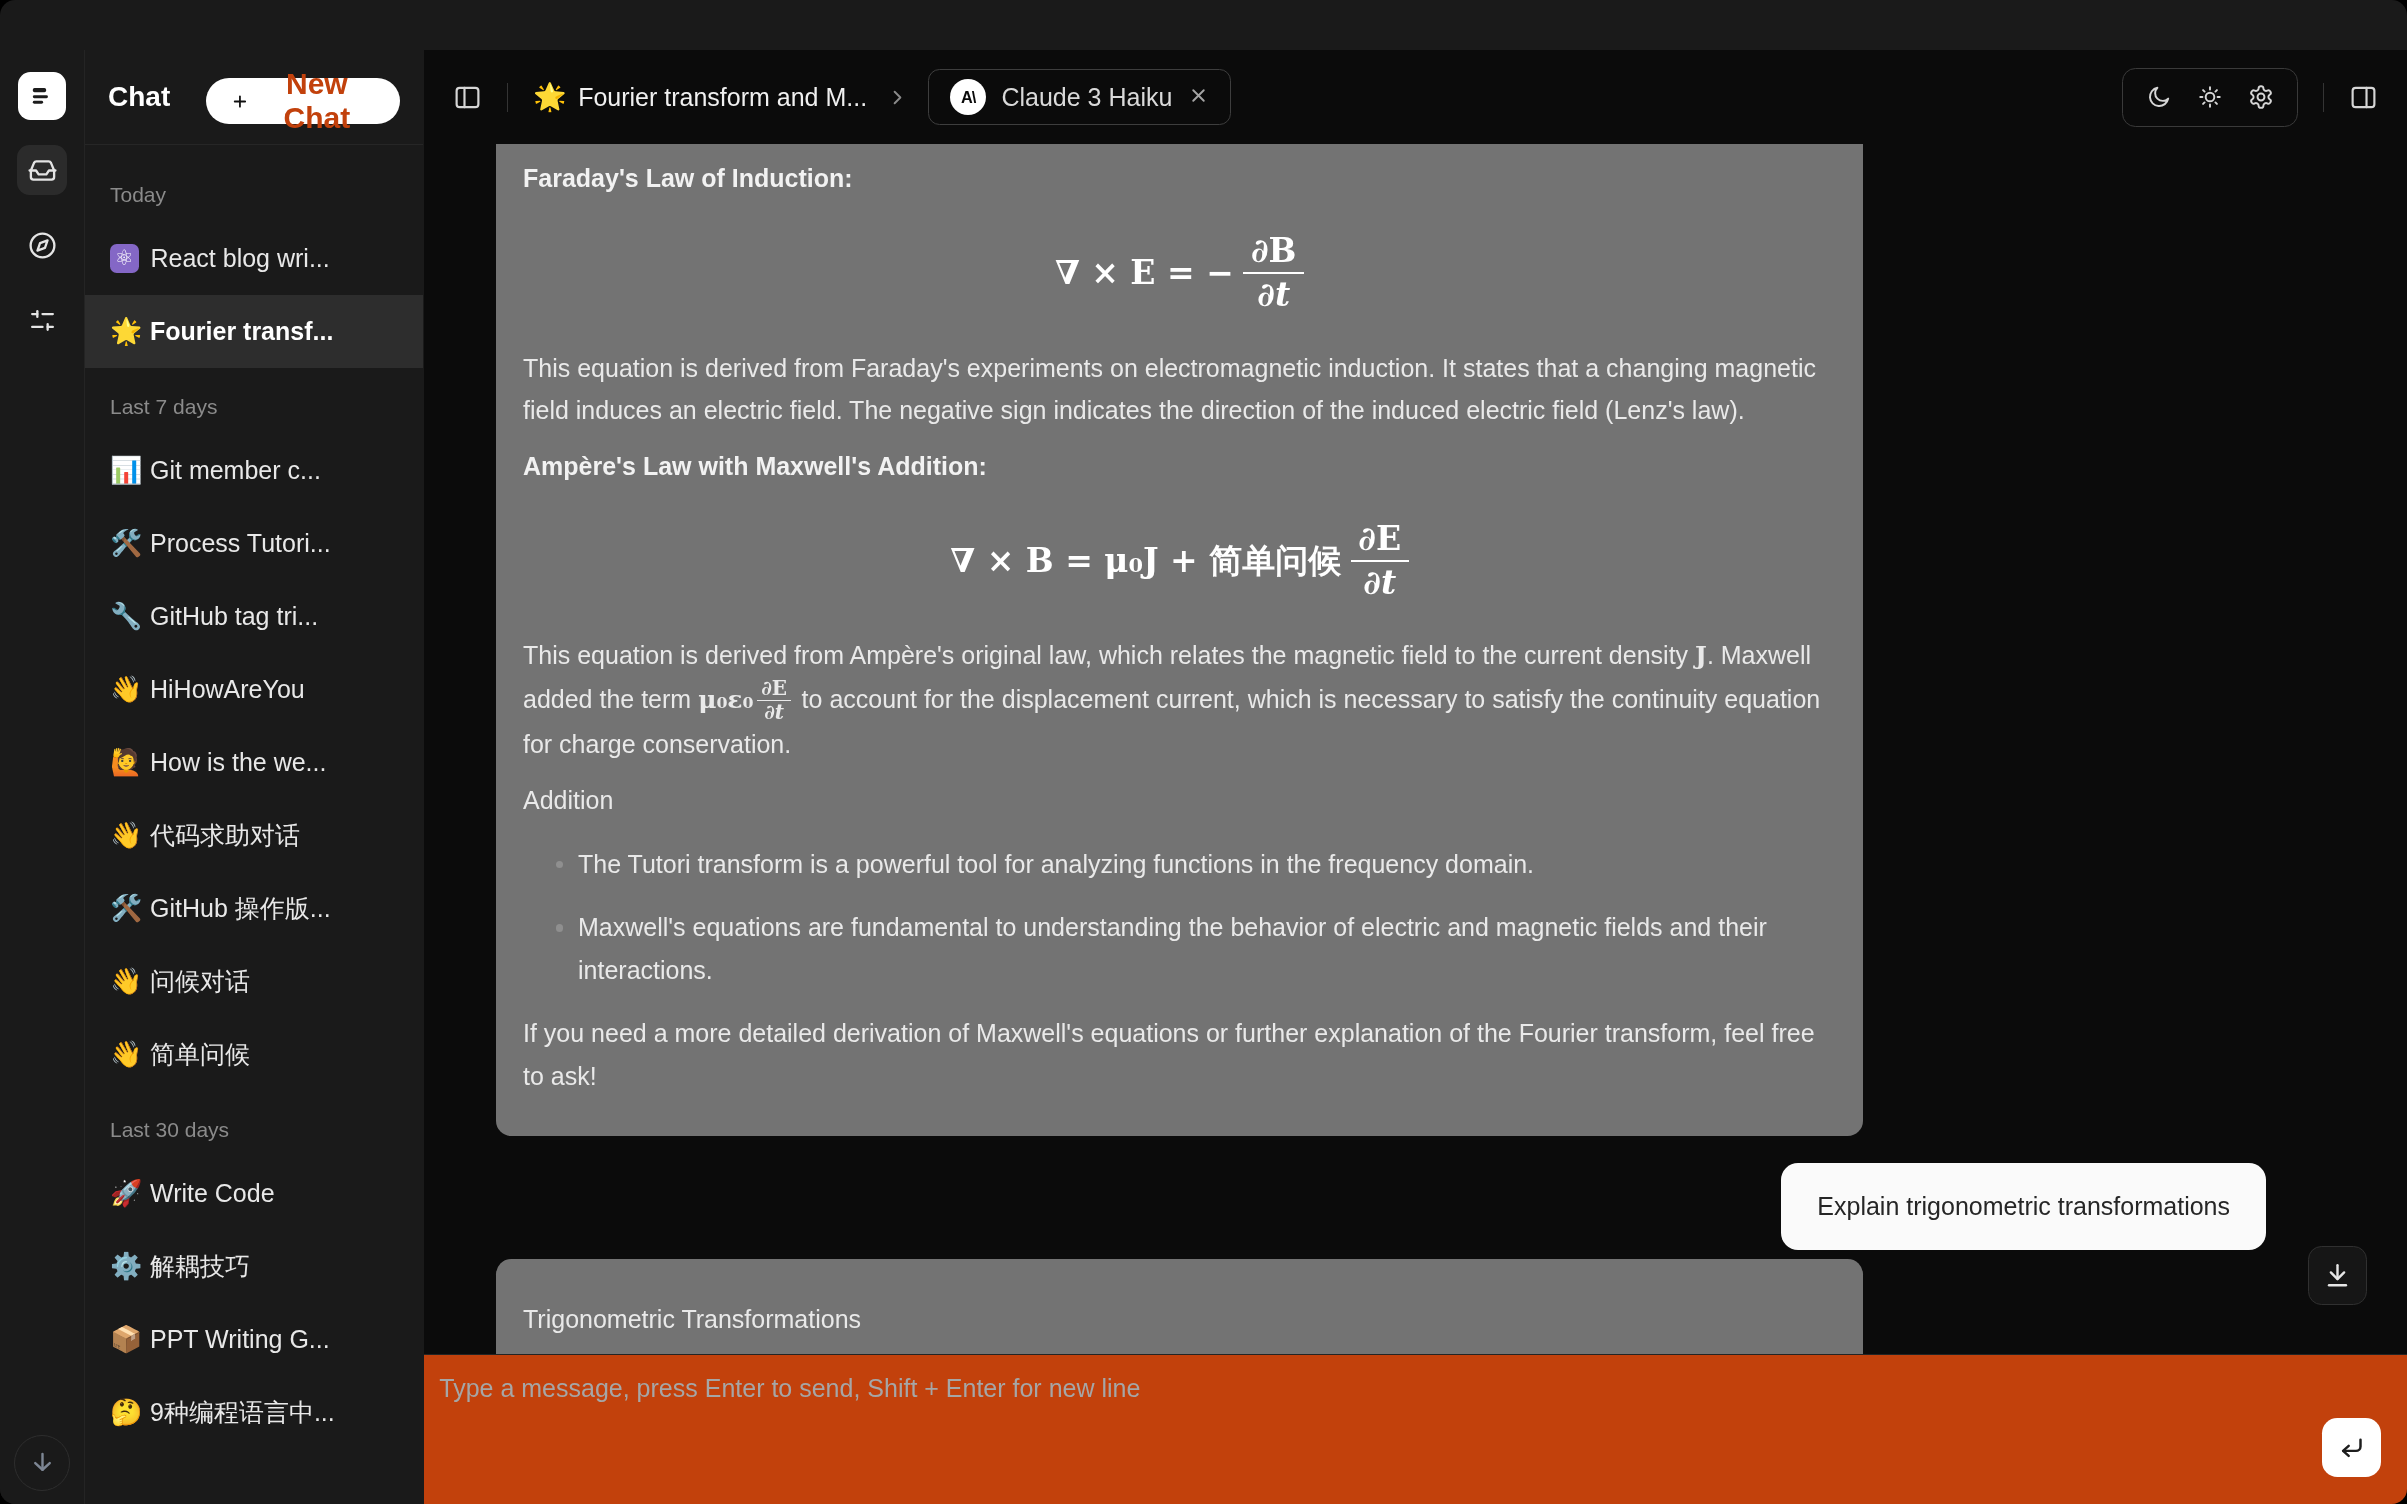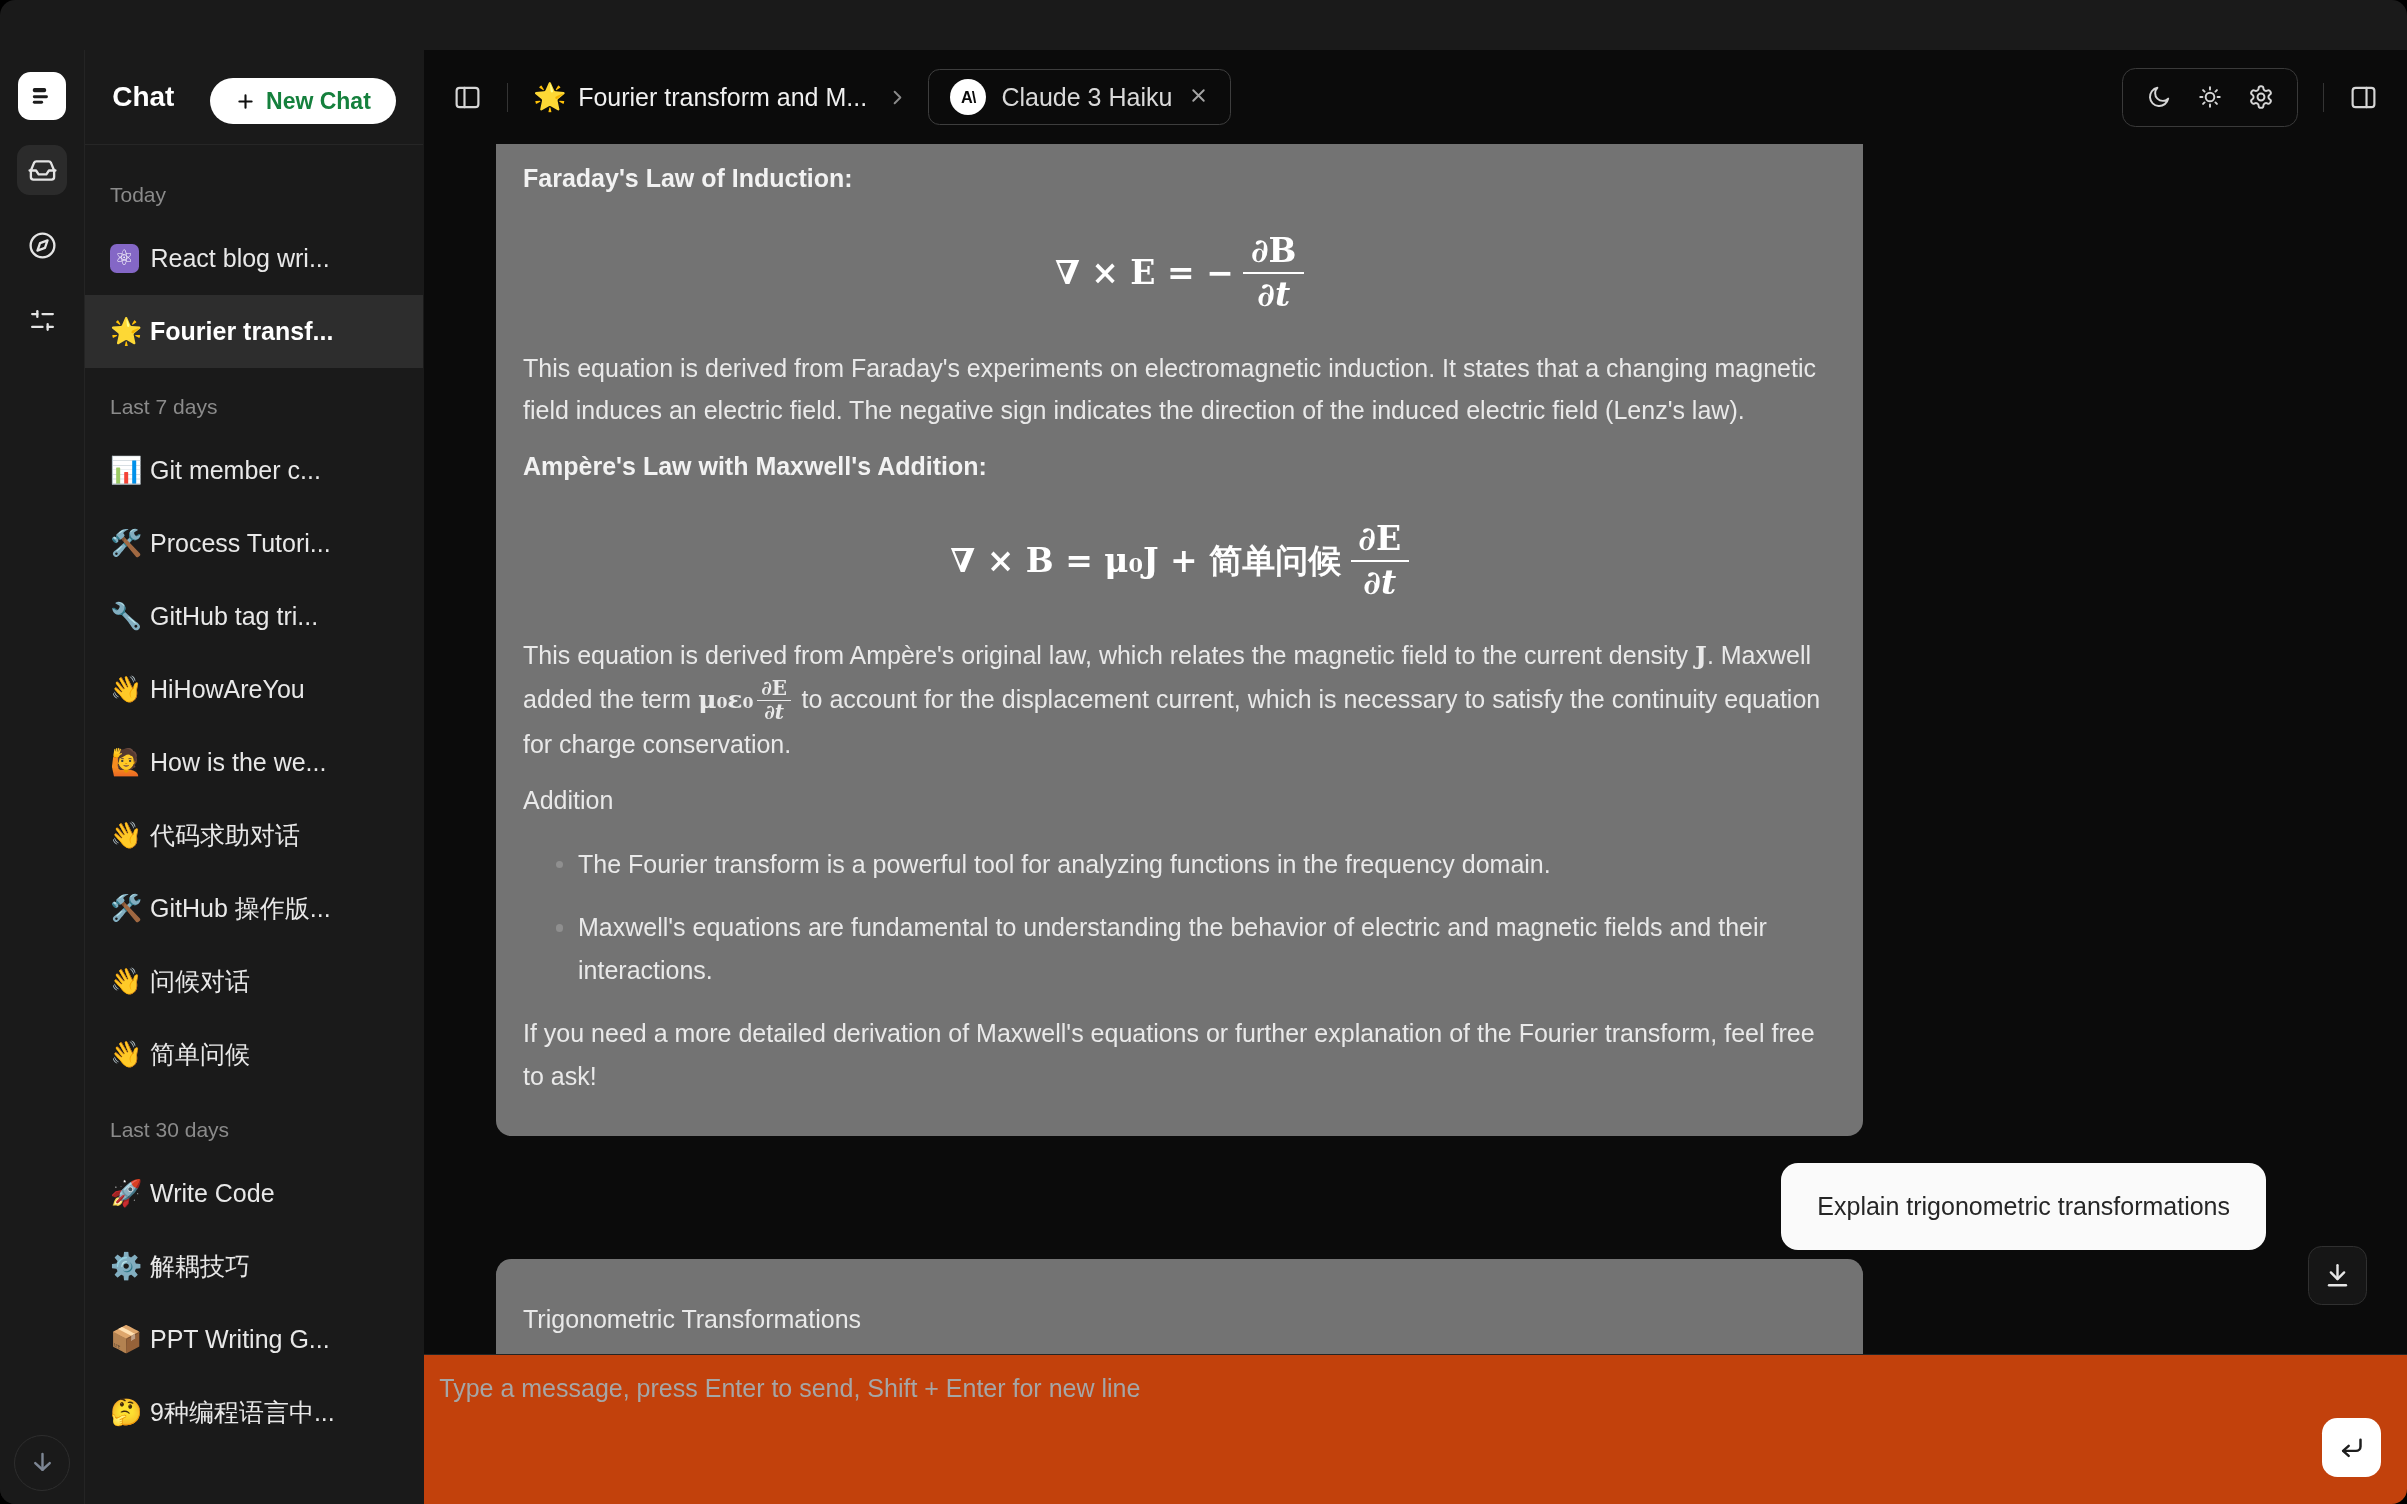--- a/index.html
+++ b/index.html
@@ -20,21 +20,21 @@
   .rail-btn{width:50px;height:50px;border-radius:12.4px;display:flex;align-items:center;justify-content:center;margin-top:25px;}
   .rail-btn.active{background:#2b2b2b;}
   .rail-btn svg{width:31px;height:31px;stroke:#e4e4e4;stroke-width:1.8;fill:none;stroke-linecap:round;stroke-linejoin:round;}
   .rail-bottom{position:absolute;bottom:13.4px;left:50%;transform:translateX(-50%);width:54px;height:54px;border:1px solid #2e2e2e;border-radius:50%;display:flex;align-items:center;justify-content:center;}
   .rail-bottom svg{width:29px;height:29px;stroke:#7d8694;stroke-width:2;fill:none;stroke-linecap:round;stroke-linejoin:round;}
 
   
   .sidebar{position:absolute;top:50px;left:85px;bottom:0;width:338px;background:#1a1a1a;display:flex;flex-direction:column;}
   .sidebar-header{height:94px;display:flex;align-items:center;border-bottom:1px solid #262626;padding:0 23px;flex:0 0 auto;justify-content:center;}
   .sidebar-title{color:#fff;font-size:28px;font-weight:bold;}
-  .new-chat-btn{margin-left:36px;background:#fff;color:#15803d;border:none;border-radius:23px;height:46px;padding:0 25px;display:flex;align-items:center;gap:9.6px;font-size:23px;font-weight:bold;font-family:inherit;cursor:pointer;margin-top:8px;}
+  .new-chat-btn{margin-left:36px;background:#fff;color:#c2410c;border:none;border-radius:23px;height:46px;padding:0 25px;display:flex;align-items:center;gap:9.6px;font-size:30px;font-weight:bold;font-family:inherit;cursor:pointer;margin-top:8px;}
   .new-chat-btn svg{width:21px;height:21px;stroke:#101010;stroke-width:2.4;stroke-linecap:round;}
   .sidebar-list{flex:1;overflow:hidden;padding-top:19px;}
   .section-label{color:#8b8b8b;font-size:21px;padding:17px 25px 25px 25px;}
   .section-label.first{padding-top:19px;}
   .chat-item{height:52px;margin-bottom:21px;display:flex;align-items:center;padding:0 25px;cursor:pointer;}
   .chat-item.selected{background:#2d2d2d;height:73px;margin-top:-10.5px;margin-bottom:10.5px;}
   .chat-item .emoji{width:40px;font-size:26px;flex:0 0 auto;}
   .chat-item .emoji.react{width:29px;height:29px;background:#8467c6;border-radius:6.7px;color:#fff;display:flex;align-items:center;justify-content:center;font-size:21px;margin-right:11.5px;}
   .chat-item .label{color:#e8e8e8;font-size:25px;white-space:nowrap;overflow:hidden;}
   .chat-item.selected .label{font-weight:bold;color:#fff;}
@@ -295,21 +295,21 @@
             <span class="num">∂E</span>
             <span class="den">∂t</span>
           </span>
         </div>
         <p><span>This equation is derived from Ampère's original law, which relates the magnetic field to the current density </span><span class="mathb">J</span><span>. Maxwell added the term </span><span class="mathb">μ₀ε₀</span><span class="inline-frac">
               <span class="num">∂E</span>
               <span class="den">∂t</span>
             </span><span> to account for the displacement current, which is necessary to satisfy the continuity equation for charge conservation.</span></p>
         <p class="summary-line">Addition</p>
         <ul class="bullets">
-          <li>The Fourier transform is a powerful tool for analyzing functions in the frequency domain.</li>
+          <li>The Tutori transform is a powerful tool for analyzing functions in the frequency domain.</li>
           <li>Maxwell's equations are fundamental to understanding the behavior of electric and magnetic fields and their interactions.</li>
         </ul>
         <p>If you need a more detailed derivation of Maxwell's equations or further explanation of the Fourier transform, feel free to ask!</p>
       </div>
 
       <div class="user-row">
         <div class="user-bubble">Explain trigonometric transformations</div>
       </div>
 
       <div class="msg-card second">

